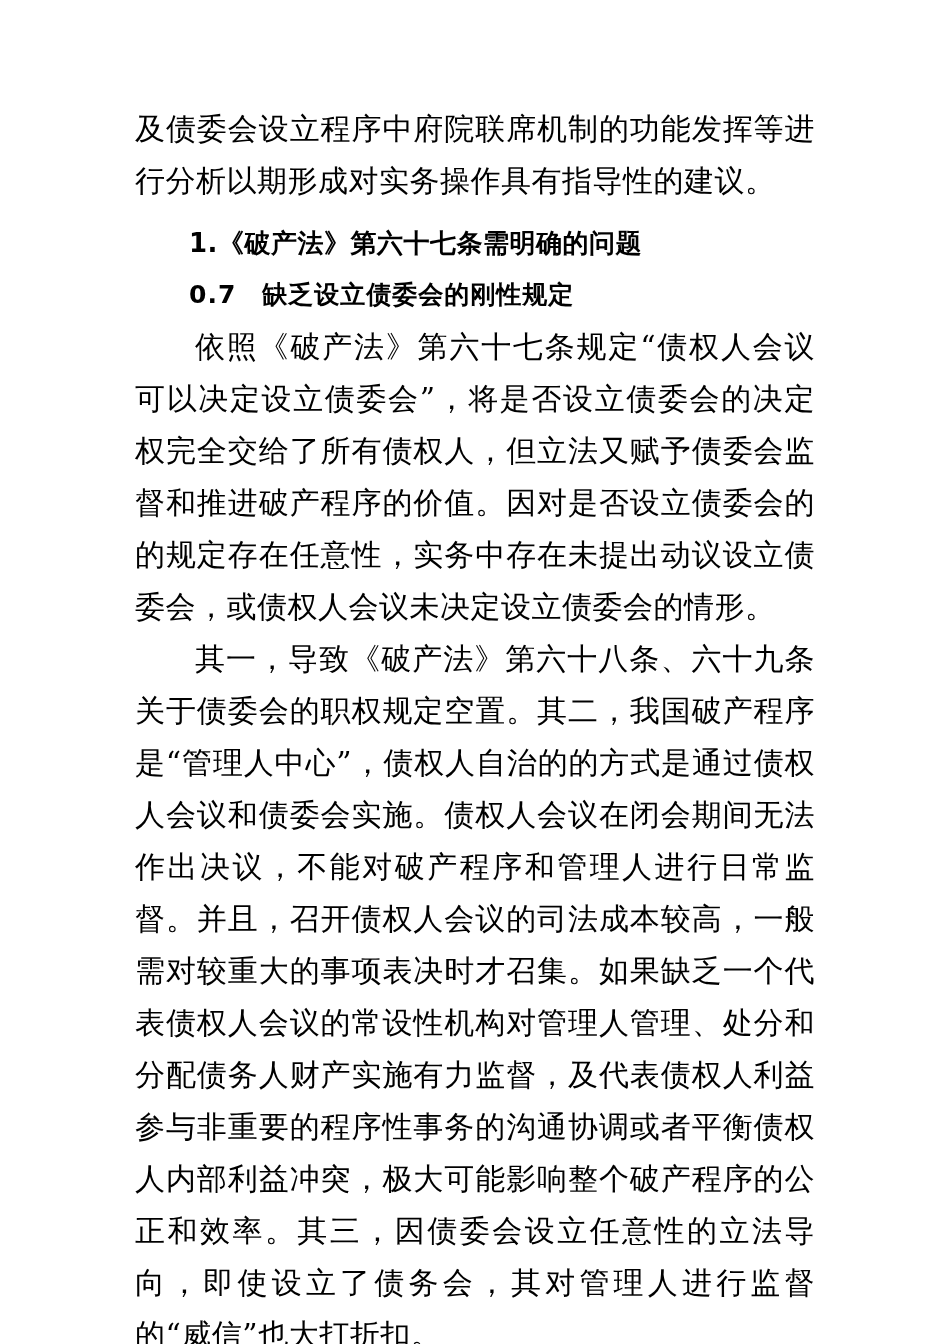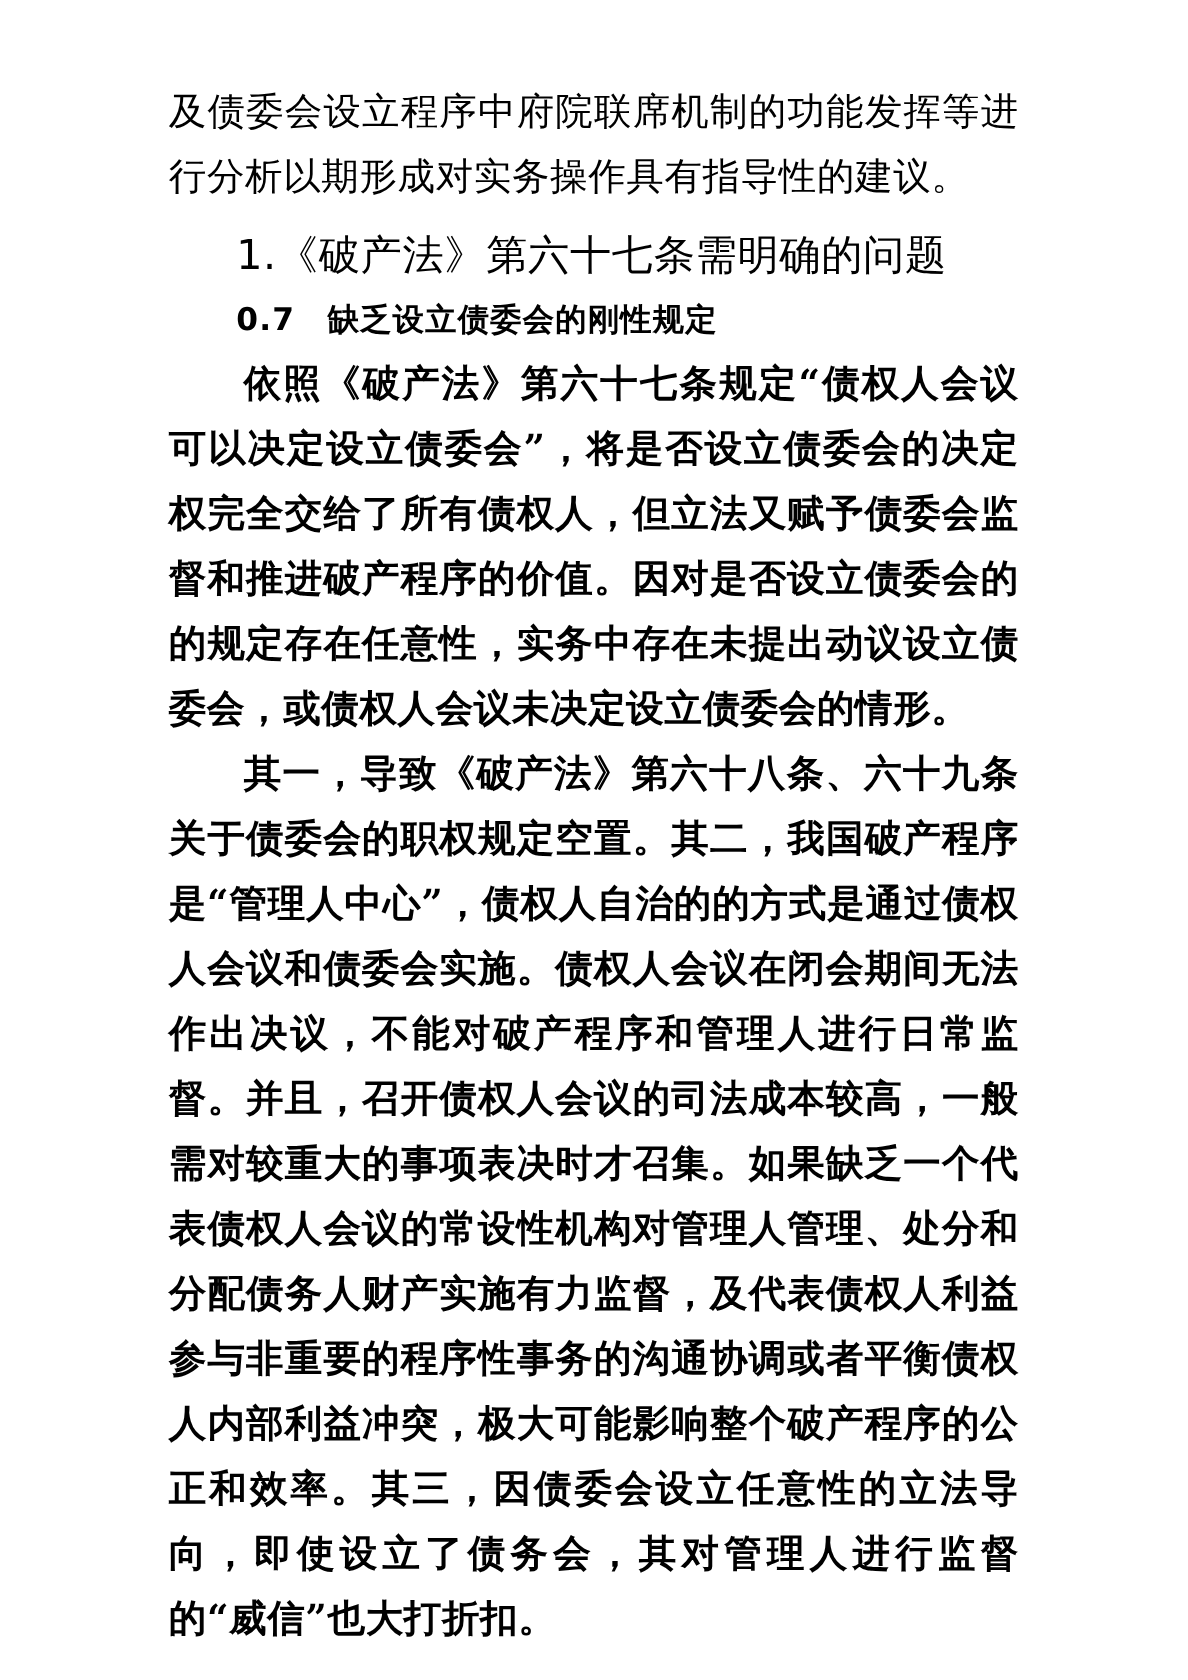--- a/index.html
+++ b/index.html
@@ -6,41 +6,40 @@
     margin: 0;
     padding: 0;
     background: #ffffff;
   }
   .page {
     position: relative;
     width: 950px;
     height: 1344px;
     background: #ffffff;
     box-sizing: border-box;
-    padding: 64px 135px 60px 135px;
+    padding: 103px 135px 60px 135px;
     font-family: "DejaVu Serif", "Liberation Serif", serif;
     color: #000000;
     overflow: hidden;
   }
   .body-text {
     font-size: 30px;
     line-height: 52px;
     text-align: justify;
     text-justify: inter-ideograph;
     letter-spacing: 0.5px;
     margin: 0;
   }
   .para-indent {
     text-indent: 60px;
-    font-weight: bold;
   }
   .heading-1 {
     font-family: "DejaVu Sans", "Liberation Sans", sans-serif;
-    font-weight: normal;
-    font-size: 33px;
+    font-weight: bold;
+    font-size: 26px;
     line-height: 52px;
     margin: 8px 0 0 0;
     text-indent: 54px;
     letter-spacing: 0.5px;
   }
   .heading-2 {
     font-family: "DejaVu Sans", "Liberation Sans", sans-serif;
     font-weight: bold;
     font-size: 25px;
     line-height: 52px;

